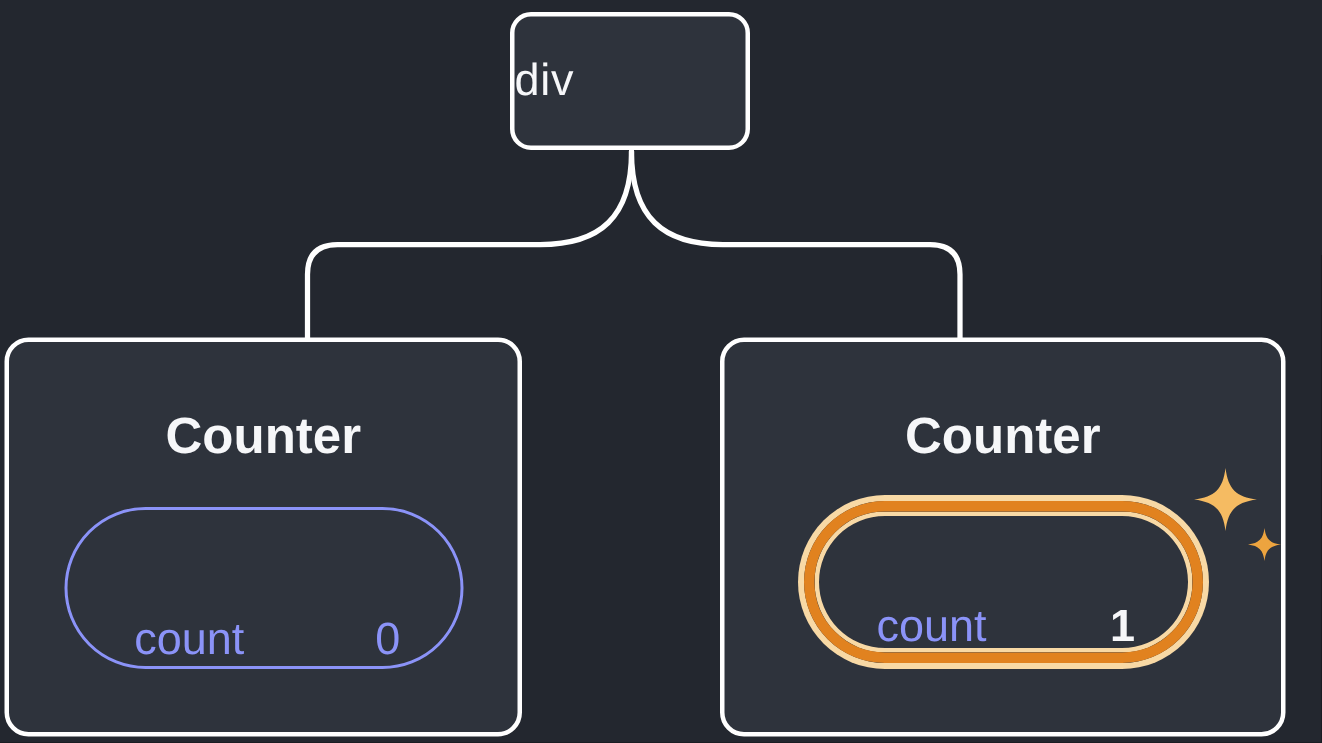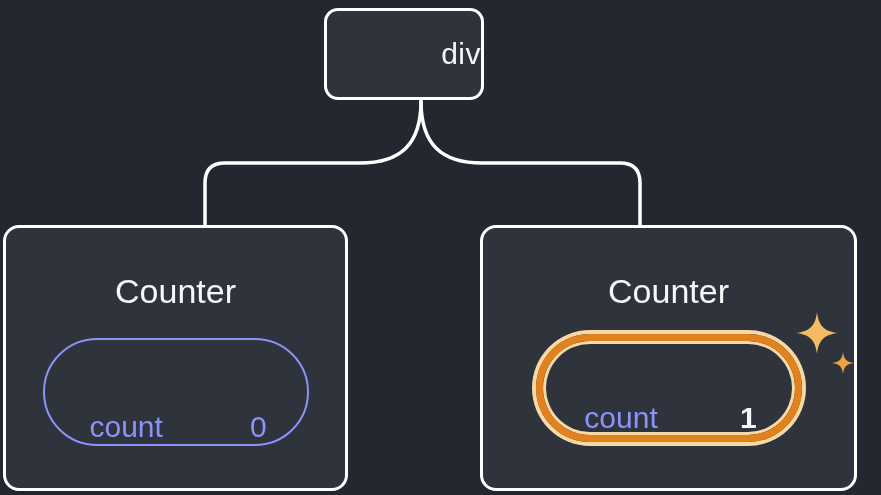--- a/index.html
+++ b/index.html
@@ -11,31 +11,31 @@
     position: relative;
     width: 881px;
     height: 495px;
     background: #23272f;
     font-family: "Liberation Sans", sans-serif;
     overflow: hidden;
   }
   
   .root-node {
     position: absolute;
-    left: 324px;
+    left: 340px;
     top: 8px;
     width: 160px;
     height: 92px;
     background: #2e333c;
     border: 3px solid #ffffff;
     border-radius: 14px;
     box-sizing: border-box;
     display: flex;
     align-items: center;
-    justify-content: flex-end;
+    justify-content: flex-start;
   }
   .root-label {
     color: #f6f7f9;
     font-size: 30px;
     letter-spacing: 0.5px;
   }
   
   .connector {
     position: absolute;
     left: 0;
@@ -53,21 +53,21 @@
     box-sizing: border-box;
     display: flex;
     flex-direction: column;
     align-items: center;
   }
   .card-left  { left: 3px;   top: 225px; width: 345px; height: 266px; }
   .card-right { left: 480px; top: 225px; width: 377px; height: 266px; }
   .card-title {
     color: #f6f7f9;
     font-size: 34px;
-    font-weight: 400;
+    font-weight: 700;
     margin-top: 46px;
     line-height: 1;
   }
   
   .pill {
     margin-top: 30px;
     width: 266px;
     height: 108px;
     border: 2.5px solid #8b93f8;
     border-radius: 999px;

